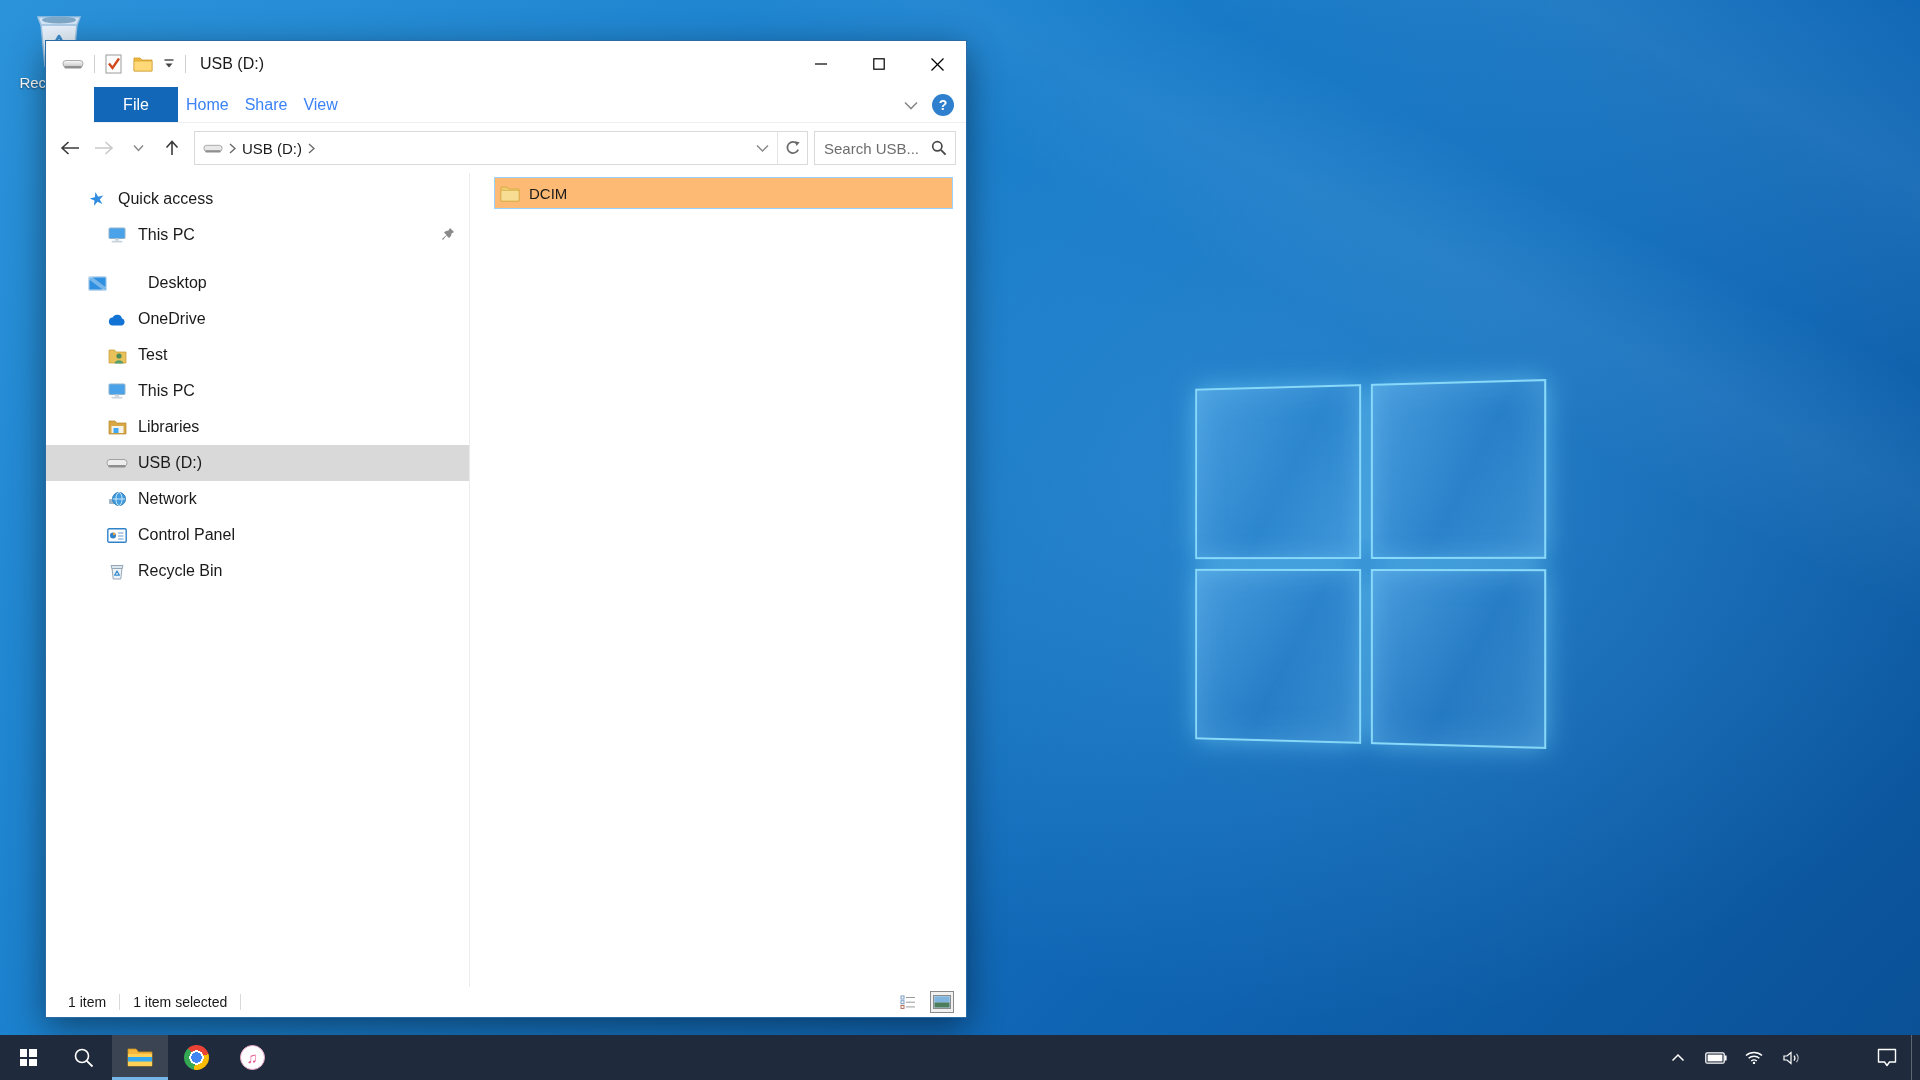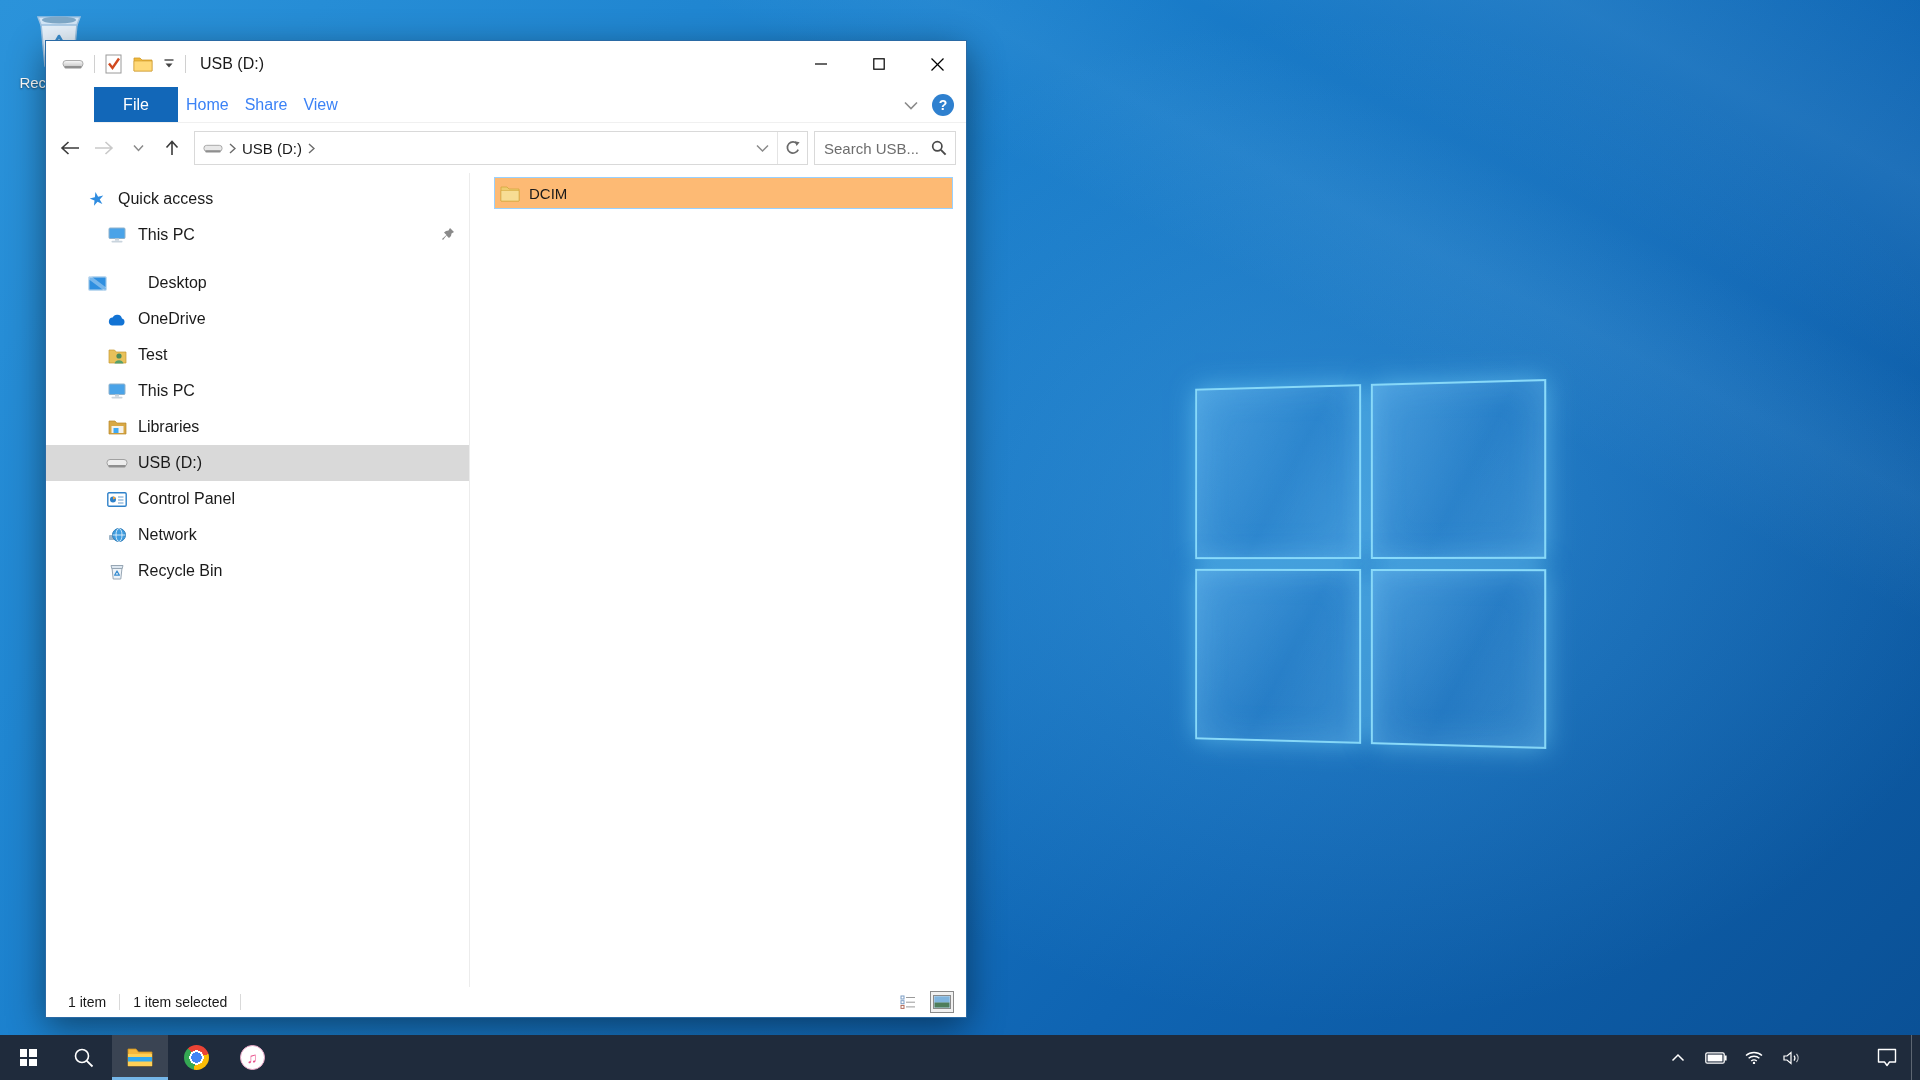--- a/index.html
+++ b/index.html
@@ -350,42 +350,42 @@
           <svg width="22" height="14" viewBox="0 0 22 14">
             <rect x="1" y="3.5" width="20" height="6.5" rx="3" fill="#ededed" stroke="#9a9a9a" stroke-width="0.9"></rect>
             <rect x="2.5" y="9" width="17" height="2.4" rx="1.2" fill="#8f8f8f"></rect>
           </svg>
         </span>
         <span>USB (D:)</span>
       </div>
 
       <div class="nav-item lvl1">
         <span class="nav-icon">
+          <svg width="18" height="17" viewBox="0 0 18 17">
+            <rect x="1" y="8" width="7" height="5" rx="0.8" fill="#9fb6c9"></rect>
+            <circle cx="11" cy="8" r="6.5" fill="#3f9de0" stroke="#2b7bb8"></circle>
+            <ellipse cx="11" cy="8" rx="3" ry="6.5" fill="none" stroke="rgba(255,255,255,0.8)" stroke-width="0.9"></ellipse>
+            <line x1="4.5" y1="8" x2="17.5" y2="8" stroke="rgba(255,255,255,0.8)" stroke-width="0.9"></line>
+          </svg>
+        </span>
+        <span>Network</span>
+      </div>
+
+      <div class="nav-item lvl1">
+        <span class="nav-icon">
           <svg width="20" height="15" viewBox="0 0 20 15">
             <rect x="0.8" y="0.8" width="18.4" height="13.4" rx="1.2" fill="#fff" stroke="#2f81c9" stroke-width="1.4"></rect>
             <circle cx="6" cy="7.5" r="3" fill="#2f81c9"></circle>
             <path d="M6 7.5 L6 4.5 A3 3 0 0 1 8.8 6.4 Z" fill="#f3a33c"></path>
             <line x1="11" y1="5" x2="16.5" y2="5" stroke="#8ab4d8" stroke-width="1.3"></line>
             <line x1="11" y1="8" x2="16.5" y2="8" stroke="#8ab4d8" stroke-width="1.3"></line>
             <line x1="11" y1="11" x2="16.5" y2="11" stroke="#8ab4d8" stroke-width="1.3"></line>
           </svg>
         </span>
         <span>Control Panel</span>
-      </div>
-
-      <div class="nav-item lvl1">
-        <span class="nav-icon">
-          <svg width="18" height="17" viewBox="0 0 18 17">
-            <rect x="1" y="8" width="7" height="5" rx="0.8" fill="#9fb6c9"></rect>
-            <circle cx="11" cy="8" r="6.5" fill="#3f9de0" stroke="#2b7bb8"></circle>
-            <ellipse cx="11" cy="8" rx="3" ry="6.5" fill="none" stroke="rgba(255,255,255,0.8)" stroke-width="0.9"></ellipse>
-            <line x1="4.5" y1="8" x2="17.5" y2="8" stroke="rgba(255,255,255,0.8)" stroke-width="0.9"></line>
-          </svg>
-        </span>
-        <span>Network</span>
       </div>
 
       <div class="nav-item lvl1">
         <span class="nav-icon">
           <svg width="16" height="17" viewBox="0 0 16 17">
             <polygon points="3,5 13,5 11.8,16 4.2,16" fill="#eef3f8" stroke="#97a6b4"></polygon>
             <polygon points="2,2.5 14,2.5 13.2,5.5 2.8,5.5" fill="#dde7f0" stroke="#97a6b4"></polygon>
             <path d="M8 8 l2.4 4.2 h-4.8 z" fill="none" stroke="#3a8ed0" stroke-width="1.3" stroke-linejoin="round"></path>
           </svg>
         </span>

